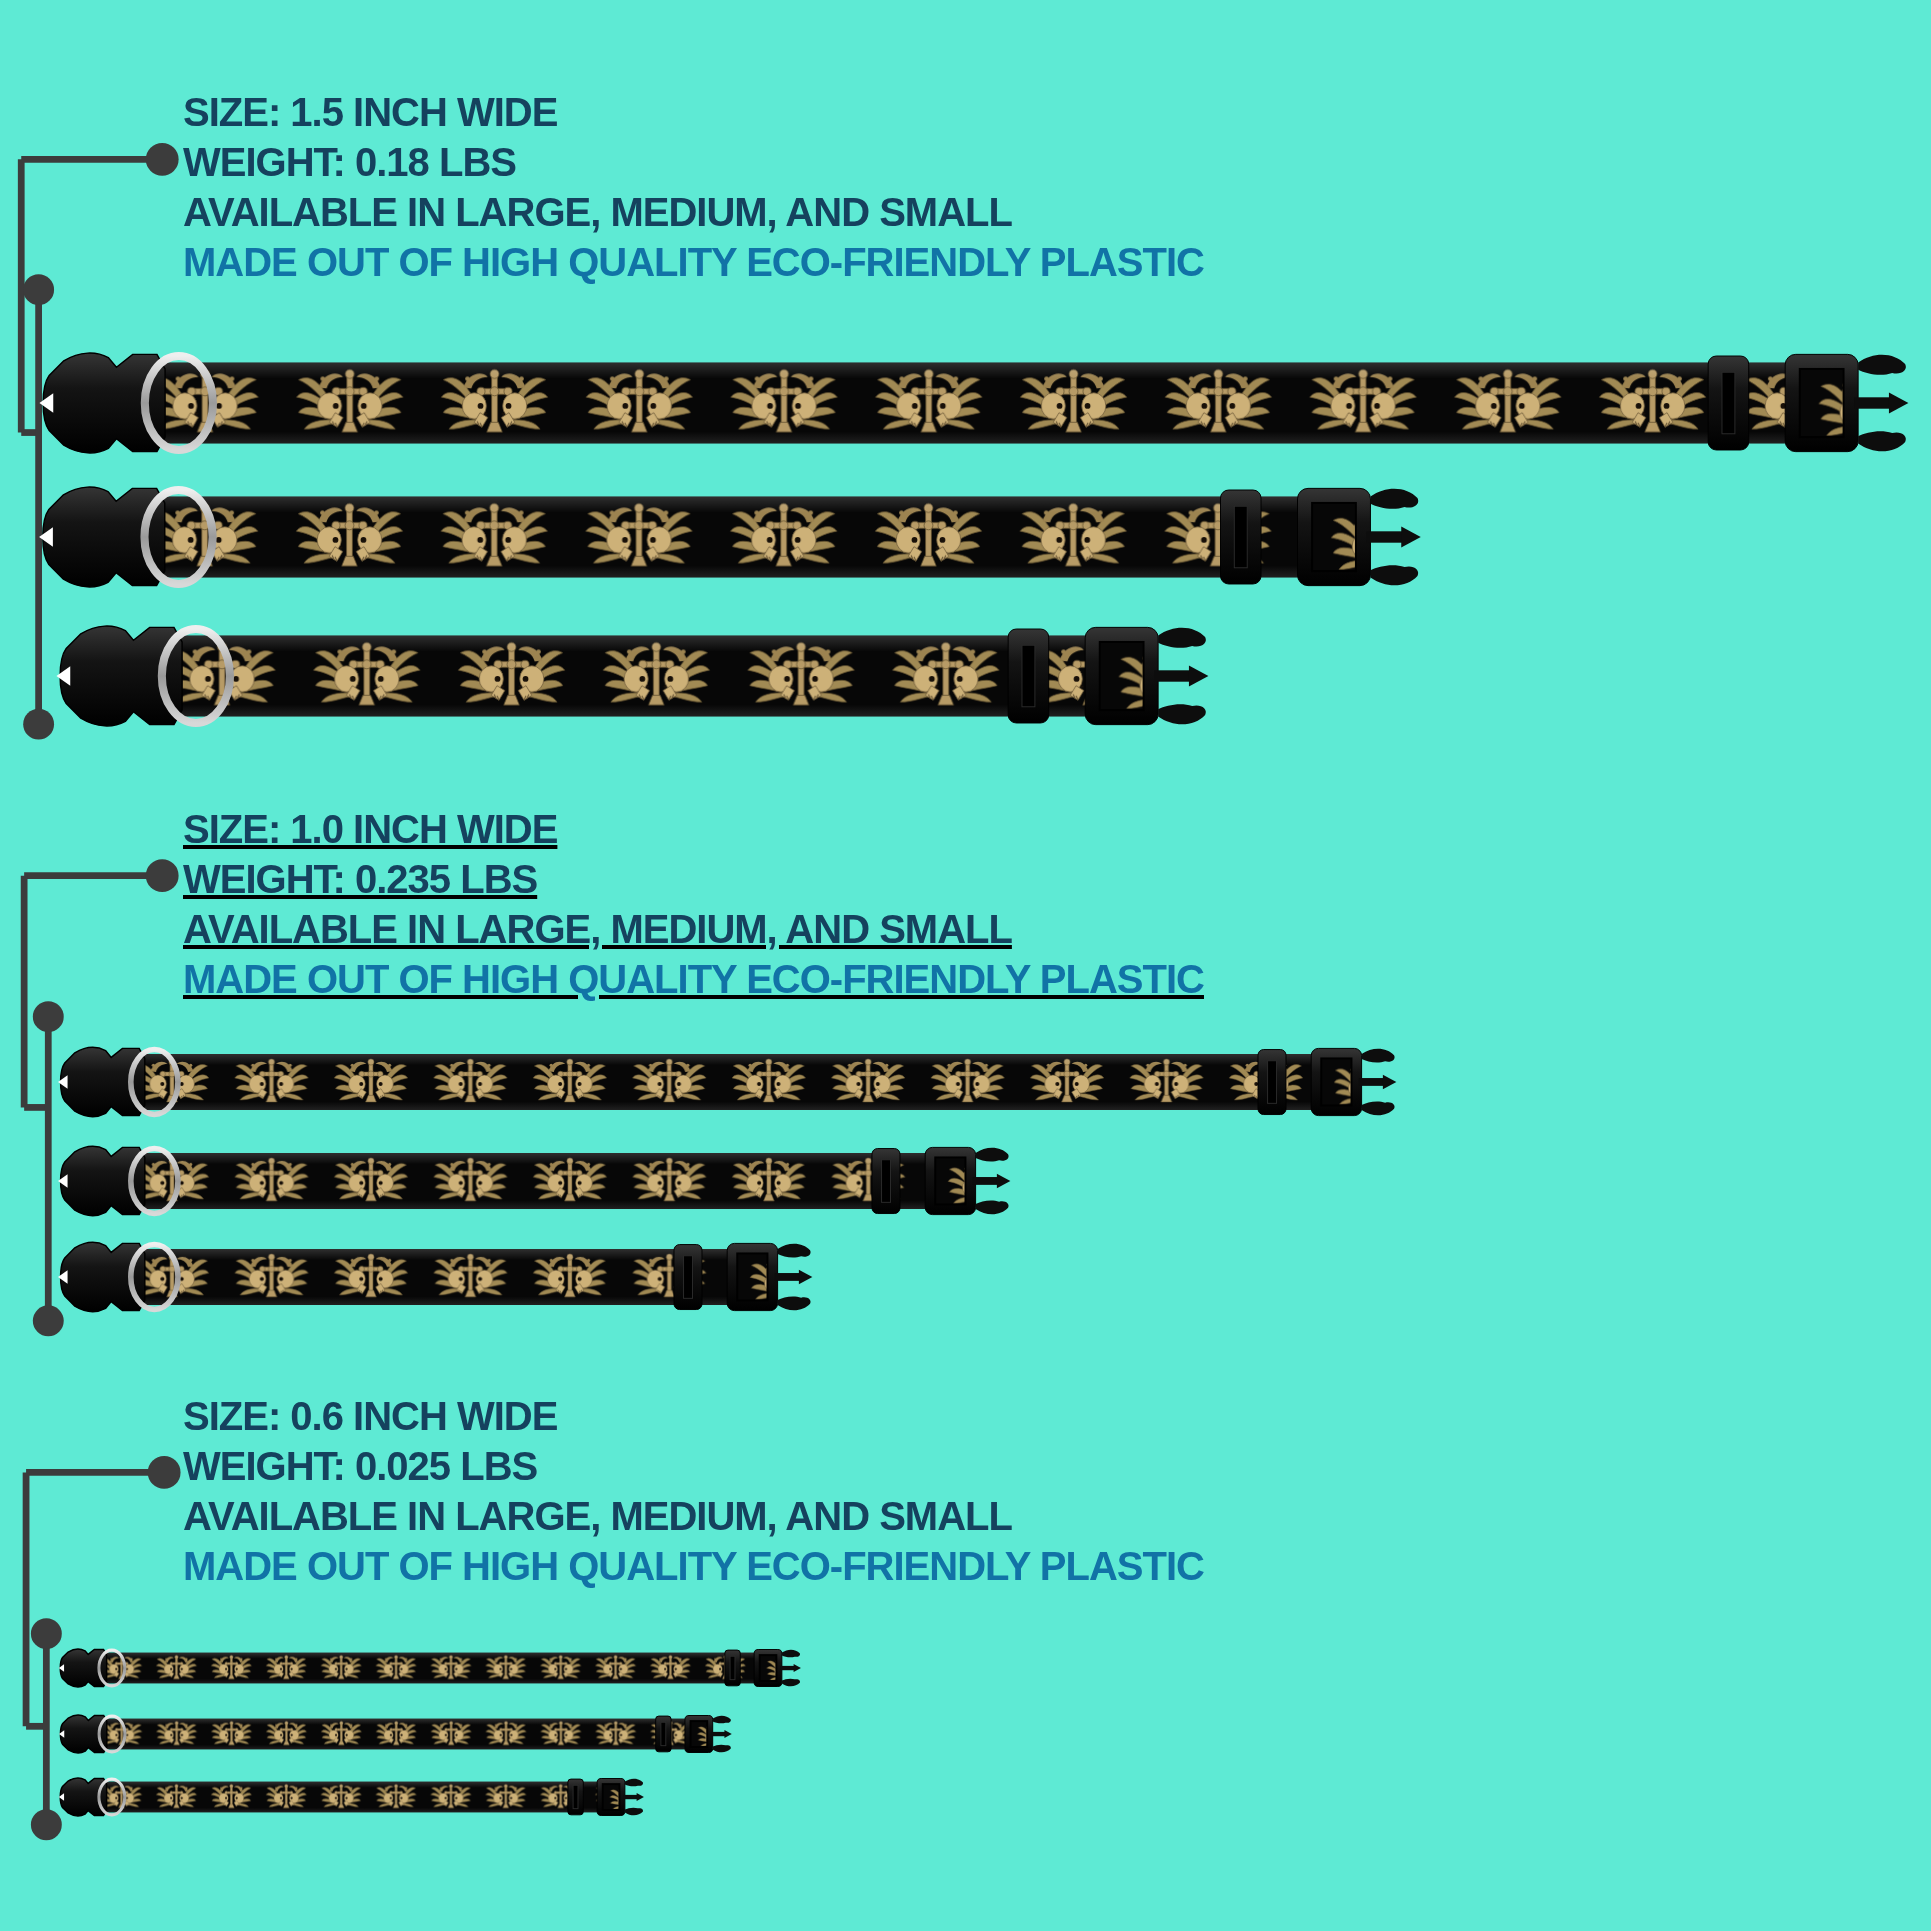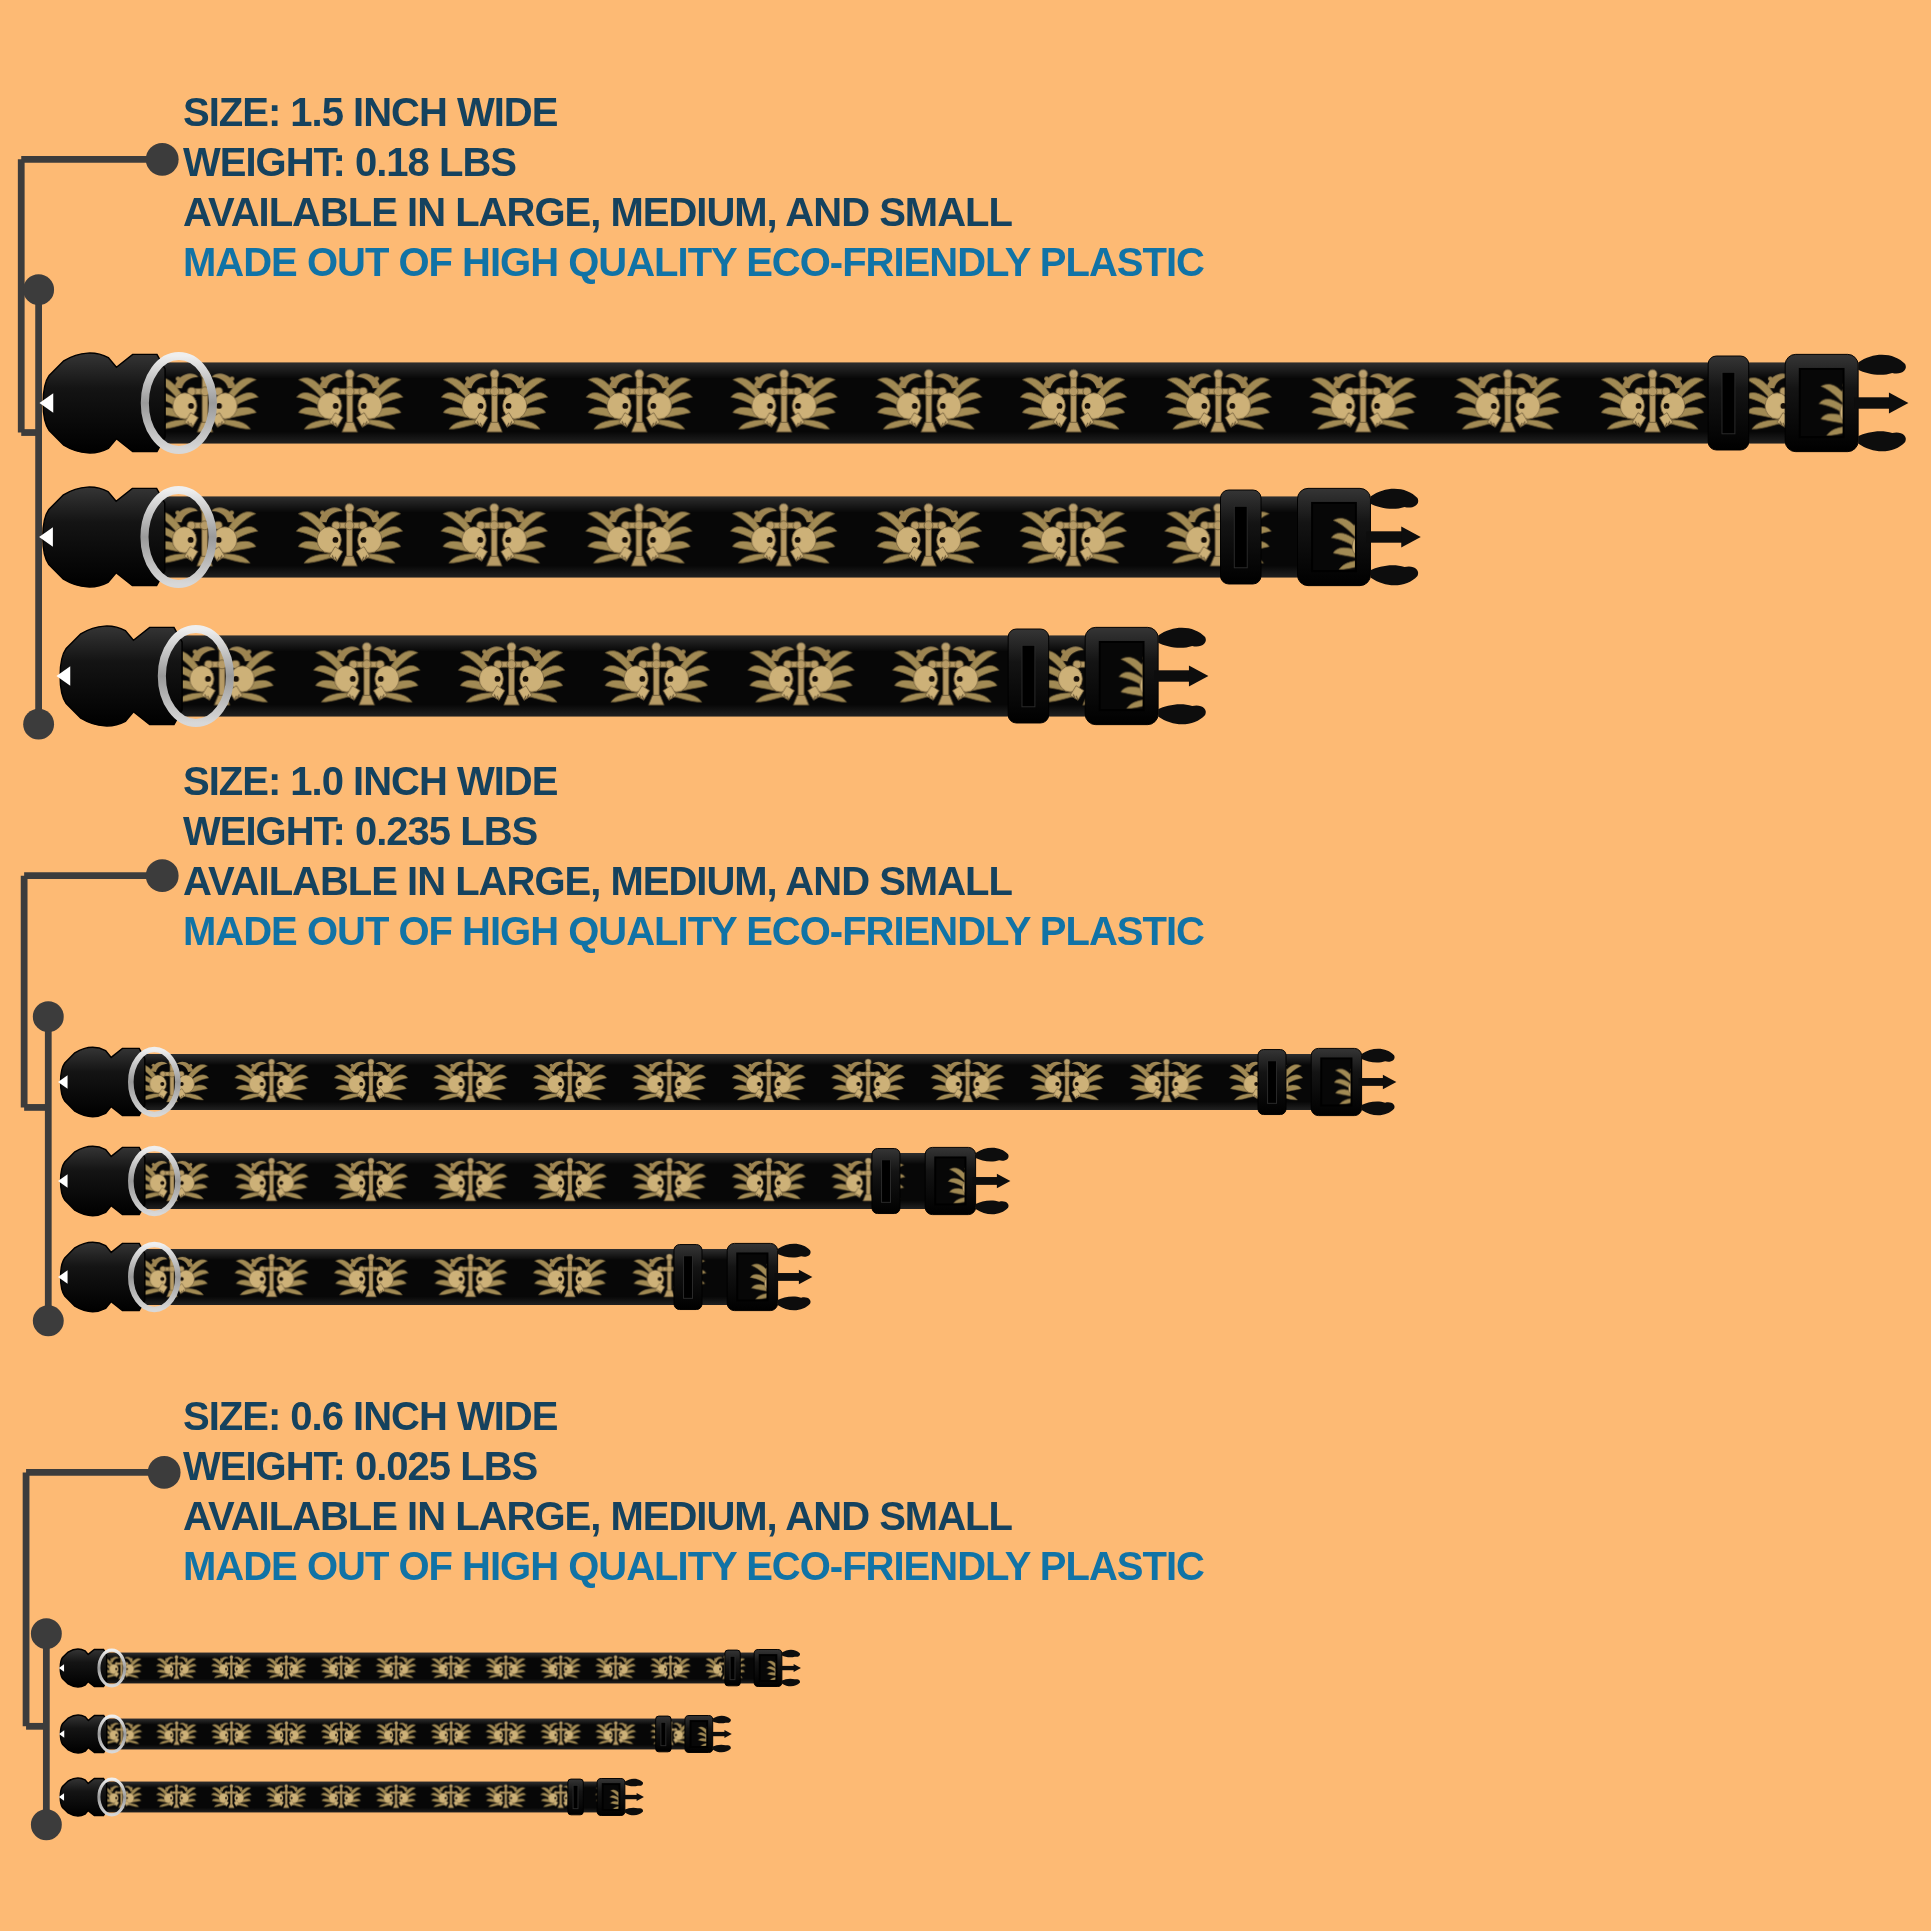--- a/index.html
+++ b/index.html
@@ -1,16 +1,16 @@
 <!DOCTYPE html>
 <html><head>
 <meta charset="utf-8">
 <style>
   html,body{margin:0;padding:0;background:#fff;}
-  .page{position:relative;width:1931px;height:1931px;background:#fdba74;overflow:hidden;
+  .page{position:relative;width:1931px;height:1931px;background:#5eead4;overflow:hidden;
         font-family:"Liberation Sans", sans-serif;}
   .textblock{position:absolute;left:183px;}
   .specline{font-weight:bold;font-size:40px;line-height:50px;letter-spacing:-1px;white-space:nowrap;}
   .dark{color:#15425E;}
   .accent{color:#1173A6;}
   #brackets,#collars{position:absolute;left:0;top:0;}
   #collars svg{position:absolute;}
   .defs-holder{position:absolute;width:0;height:0;}
 </style>
 </head>
@@ -108,21 +108,21 @@
 
   <section>
     <div class="textblock" id="tb0" style="top: 87px;">
       <div class="specline dark">SIZE: 1.5 INCH WIDE</div>
       <div class="specline dark">WEIGHT: 0.18 LBS</div>
       <div class="specline dark">AVAILABLE IN LARGE, MEDIUM, AND SMALL</div>
       <div class="specline accent">MADE OUT OF HIGH QUALITY ECO-FRIENDLY PLASTIC</div>
     </div>
   </section>
   <section>
-    <div class="textblock" id="tb1" style="top: 756px;">
+    <div class="textblock" id="tb1" style="top: 804px; text-decoration: underline;">
       <div class="specline dark">SIZE: 1.0 INCH WIDE</div>
       <div class="specline dark">WEIGHT: 0.235 LBS</div>
       <div class="specline dark">AVAILABLE IN LARGE, MEDIUM, AND SMALL</div>
       <div class="specline accent">MADE OUT OF HIGH QUALITY ECO-FRIENDLY PLASTIC</div>
     </div>
   </section>
   <section>
     <div class="textblock" id="tb2" style="top: 1391px;">
       <div class="specline dark">SIZE: 0.6 INCH WIDE</div>
       <div class="specline dark">WEIGHT: 0.025 LBS</div>

